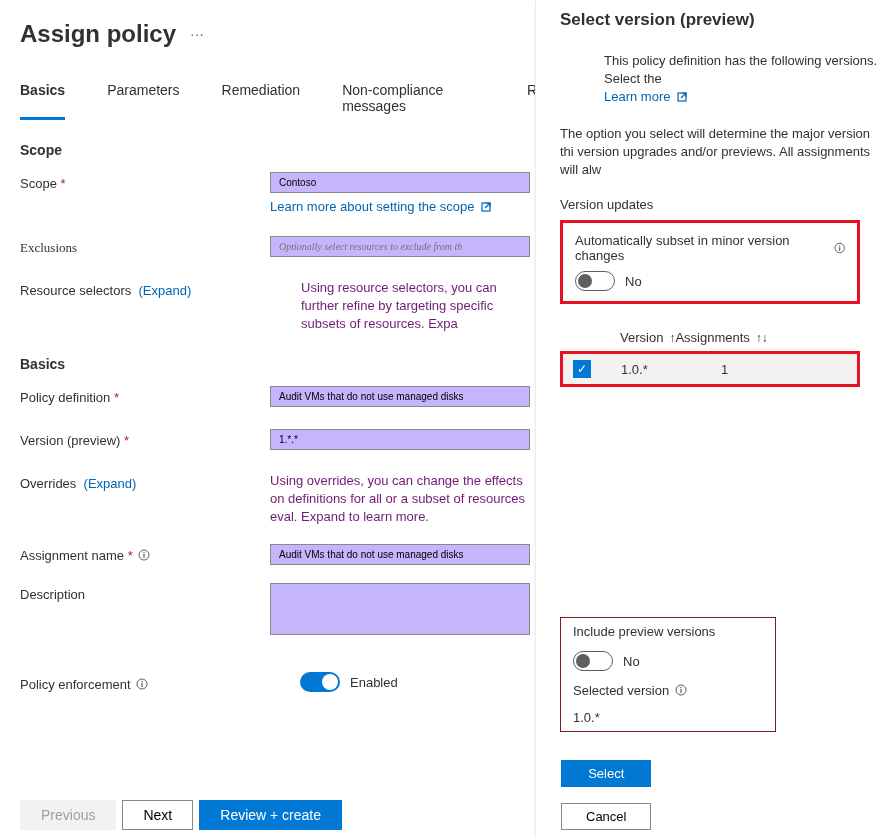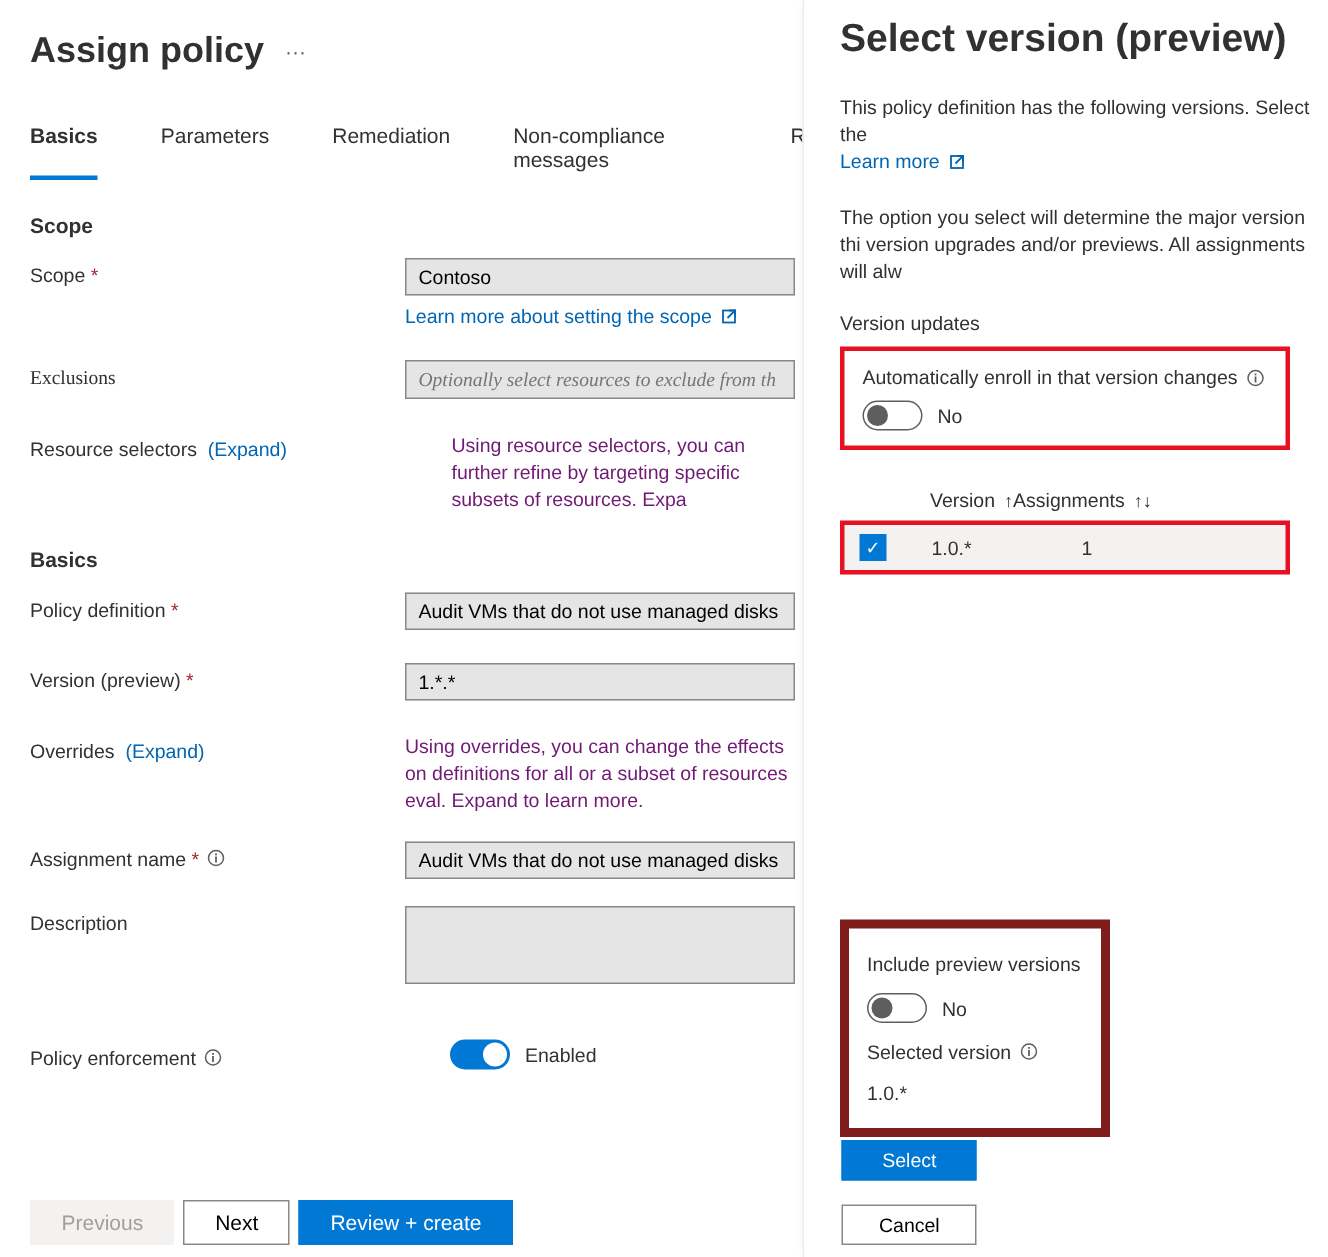--- a/index.html
+++ b/index.html
@@ -36,23 +36,23 @@
   .form-row { display: flex; align-items: flex-start; margin-top: 14px; }
   .form-label { width: 250px; padding-top: 4px; }
   .form-label .req { color: #a4262c; }
   .link { color: #0065b3; cursor: pointer; }
   .link svg { vertical-align: -2px; margin-left: 2px; }
   .form-control { flex:1; }
   .text-input, .textarea {
     width: 260px;
     border: 1px solid #8a8886;
     padding: 4px 8px;
-    font-size: 13px;
+    font-size: 10px;
     font-family: inherit;
-    background:#e5e5e5;
+    background:#c4b5fd;
   }
   .text-input.placeholder { color:#605e5c; font-style: italic; }
   .textarea { height: 52px; resize: none; }
   .helper-text { font-size: 13px; color:#701a75; line-height: 1.4; }
   .info-icon-svg { width:12px; height:12px; vertical-align:-1px; margin-left:2px;}
 
   
   .toggle-on {
     width: 40px; height: 20px; border-radius: 10px;
     background:#0078d4; display:inline-flex; align-items:center; justify-content:flex-end;
@@ -76,42 +76,42 @@
   .btn.disabled{ color:#a19f9d; background:#f3f2f1; border-color:#f3f2f1; cursor:default;}
   .btn.primary { background:#0078d4; color:#fff; border-color:#0078d4;}
 
   
   .right-panel {
     position:absolute; right:0; top:0; width:350px; height:838px;
     background:#fff; border-left:1px solid #edebe9;
     padding: 10px 0 0 24px;
     box-shadow: -4px 0 8px -4px rgba(0,0,0,0.05);
   }
-  .panel-title { font-size:26px; font-weight:600; }
-  .panel-text { margin-top:22px; line-height:1.4; }
+  .panel-title { font-size:17px; font-weight:600; }
+  .panel-text { margin-top:22px; line-height:1.4;margin-left:44px; }
   .panel-sub { margin-top:18px; line-height:1.4;}
   .vu-heading { margin-top:18px; }
 
   .red-box { border:3px solid #e81123; padding:10px 12px; margin-top:8px; width:300px;}
   .red-box .label-row { display:flex; align-items:center; gap:4px; margin-bottom:8px;}
 
   
   .vt-wrap { margin-top:26px; }
   .vt-header { display:flex; padding-left:60px; font-size:13px; font-weight:400; margin-bottom:6px;}
   .vt-header span { display:inline-flex; align-items:center; gap:4px;}
   .vt-row {
     display:flex; align-items:center; height:36px; background:#f3f2f1;
     border:3px solid #e81123; width:300px; padding-left:10px;
   }
   .vt-cb {
     width:18px;height:18px;background:#0078d4;display:inline-flex;align-items:center;justify-content:center;
     color:#fff; font-size:12px; margin-right:30px;
   }
   .vt-version{ width:100px;}
-  .preview-box { border:6px solid #7f1d1d; width:180px; padding:16px 12px; margin-top:230px;}
+  .preview-box { border:1px solid #7f1d1d; width:216px; padding:6px 12px; margin-top:230px;}
   .preview-box .row{margin-bottom:12px;}
   .panel-bottom { position:absolute; bottom:8px; left:25px; display:flex; gap:16px;flex-direction:column;}
   .btn.small{ padding:5px 24px; font-size:13px;}
   .arrow::after{content:"↑";font-size:12px;margin-left:2px;}
   .arrows::after{content:"↑↓";font-size:12px;margin-left:2px;}
   .ext-icon{width:12px;height:12px;}
 </style>
 </head>
 <body>
 
@@ -260,21 +260,21 @@
         </svg>
     </span>
   </div>
 
   <div class="panel-sub">The option you select will determine the major version thi version upgrades and/or previews. All assignments will alw</div>
 
   <div class="vu-heading">Version updates</div>
 
   <div class="red-box">
     <div class="label-row">
-      <span>Automatically enroll in that version changes</span>
+      <span>Automatically subset in minor version changes</span>
       <svg class="info-icon-svg" viewBox="0 0 12 12">
           <use href="#info-icon"></use>
         </svg>
     </div>
     <div style="display:flex;align-items:center;">
       <div class="toggle-off">
           <div class="knob"></div>
         </div>
       <span>No</span>
     </div>

